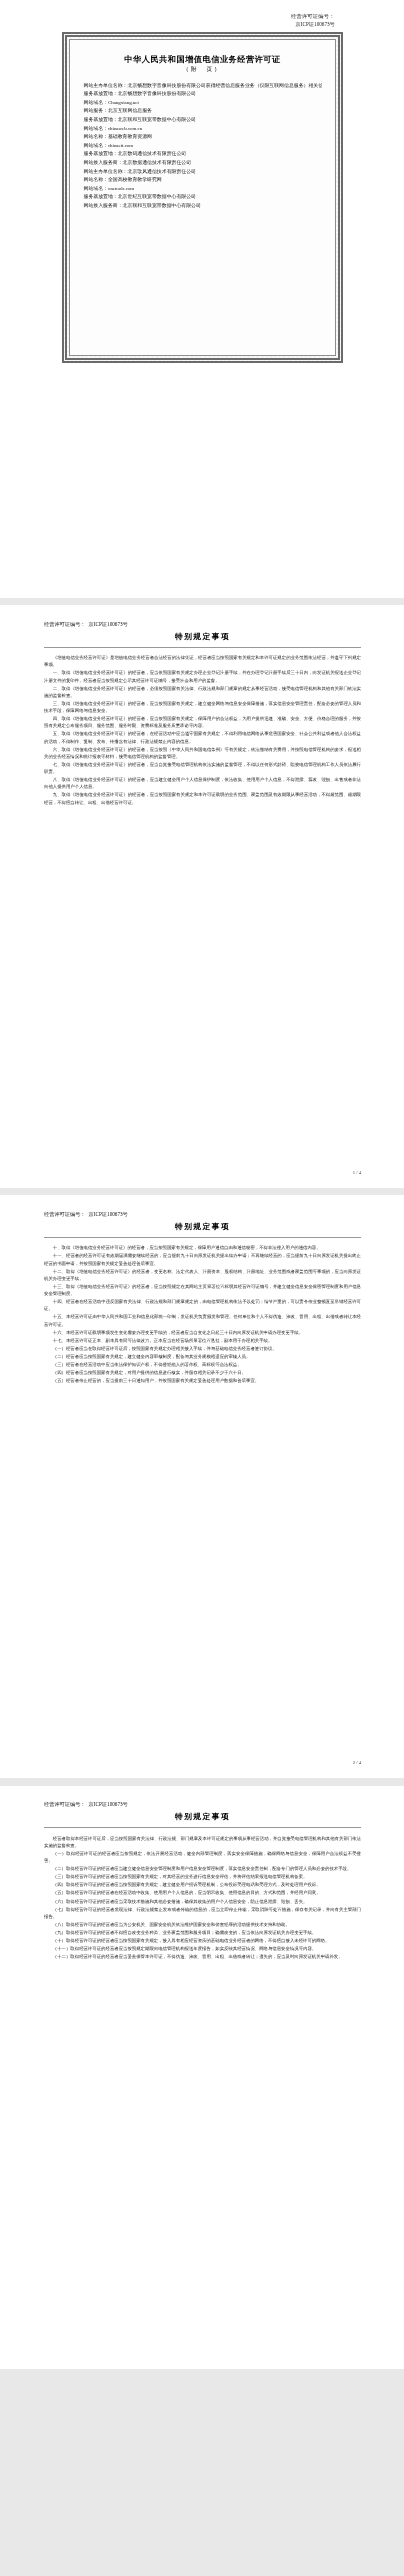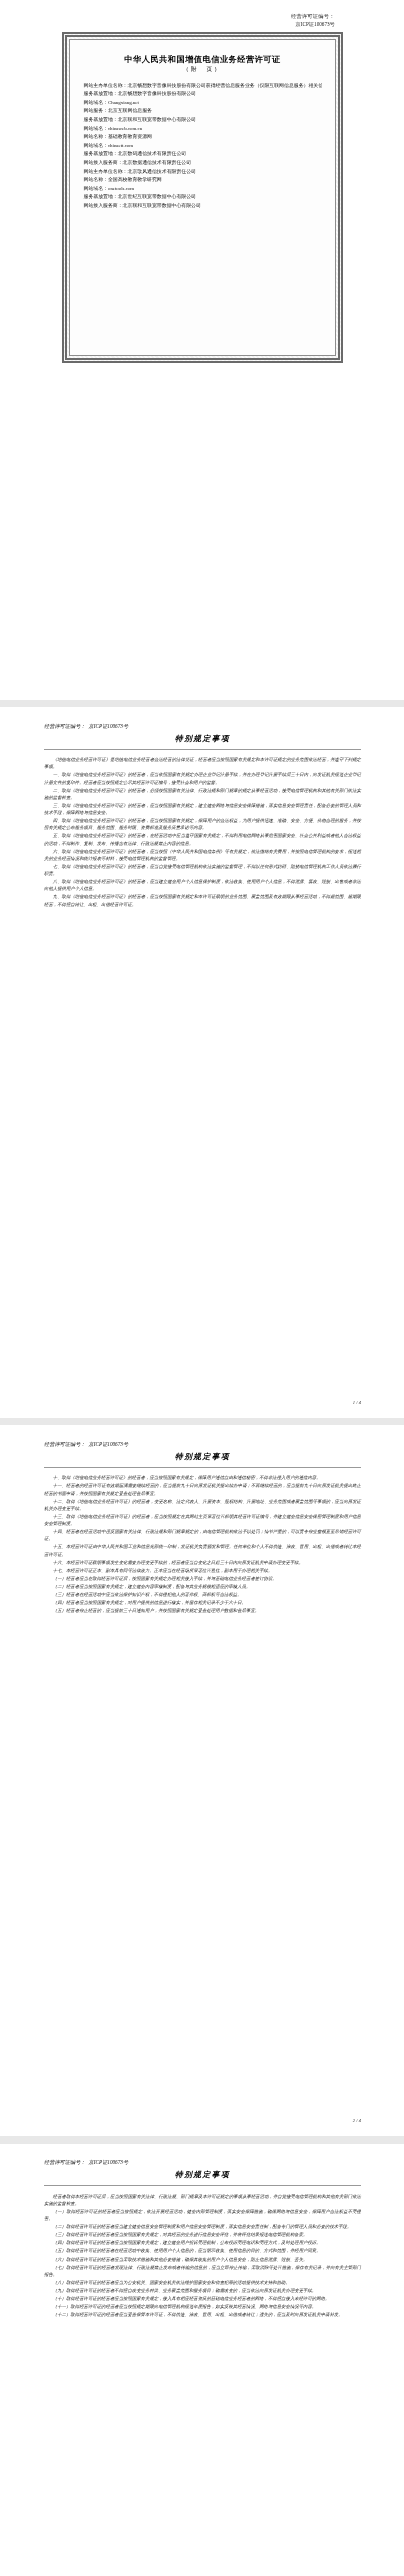--- a/index.html
+++ b/index.html
@@ -19,21 +19,21 @@
     position: relative;
     margin: 0 auto;
   }
   .page-gap {
     height: 7.2px;
     background: #e8e8e8;
   }
 
   
   #page-1 {
-    height: 700px;
+    height: 598px;
     padding: 13.4px 62px 0 62px;
   }
   .cert-no-line {
     text-align: right;
     font-size: 5.2px;
     line-height: 1.5;
     color: #222;
     padding-right: 8.2px;
   }
   .cert-no-line .lbl { letter-spacing: 0.3px; }
@@ -76,23 +76,22 @@
     line-height: 1.75;
     color: #111;
     white-space: nowrap;
     overflow: hidden;
   }
   .cert-row .k { }
   .cert-row .v { }
 
   
   .text-page {
-    height: 711px;
+    height: 583px;
     padding: 15.5px 44px 0 44px;
-    font-style: italic;
   }
   .tp-head {
     display: flex;
     justify-content: flex-start;
     align-items: baseline;
     font-size: 5.2px;
     gap: 3.1px;
     color: #111;
   }
   .tp-head .label { }

